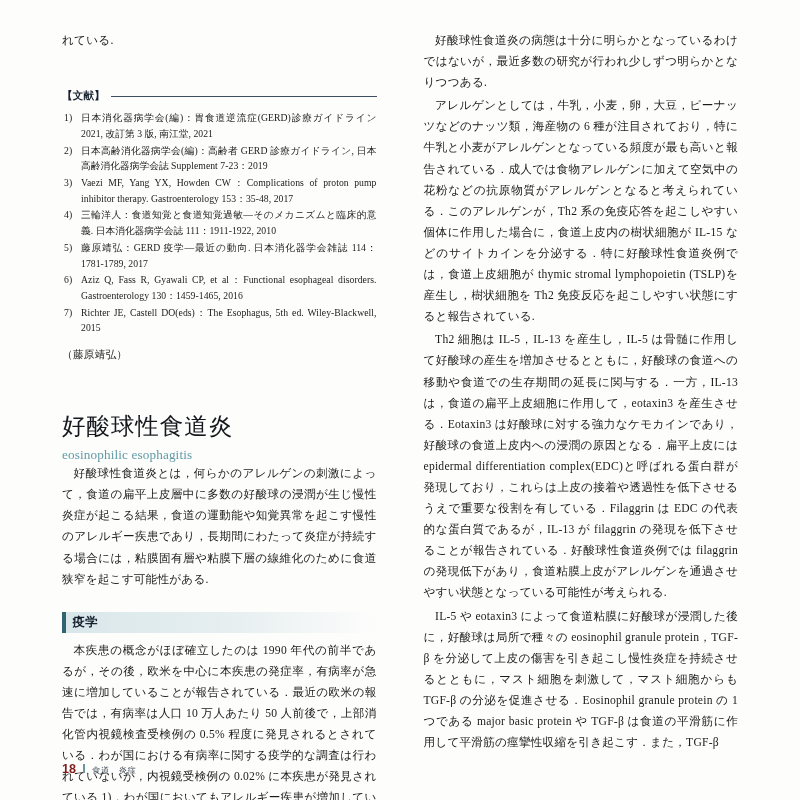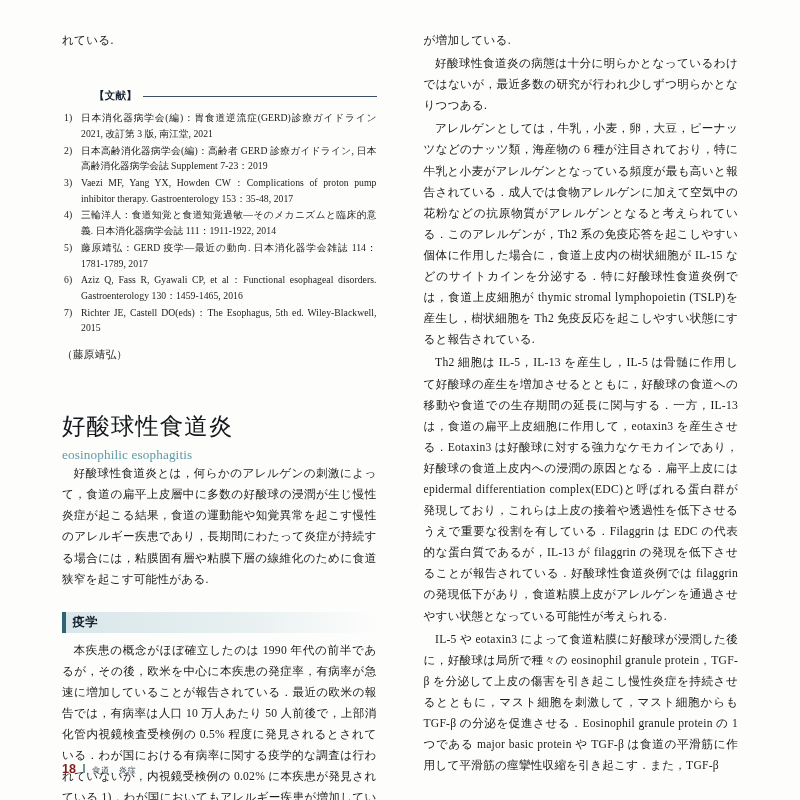--- a/index.html
+++ b/index.html
@@ -46,21 +46,20 @@
   }
   .para.noindent { text-indent: 0; }
 
   
   .ref-header {
     display: flex;
     align-items: center;
     gap: 6px;
     margin-top: 38px;
     margin-bottom: 7px;
-    margin-left: 32px;
   }
   .ref-header-label {
     font-family: "Liberation Sans", "DejaVu Sans", sans-serif;
     font-size: 10.5px;
     font-weight: bold;
     color: #16212e;
     white-space: nowrap;
     letter-spacing: 0.02em;
   }
   .ref-header-rule {
@@ -195,21 +194,21 @@
         <li class="ref-item">
           <span class="ref-num">2)</span>
           <span class="ref-text">日本高齢消化器病学会(編)：高齢者 GERD 診療ガイドライン, 日本高齢消化器病学会誌 Supplement 7-23：2019</span>
         </li>
         <li class="ref-item">
           <span class="ref-num">3)</span>
           <span class="ref-text">Vaezi MF, Yang YX, Howden CW：Complications of proton pump inhibitor therapy. Gastroenterology 153：35-48, 2017</span>
         </li>
         <li class="ref-item">
           <span class="ref-num">4)</span>
-          <span class="ref-text">三輪洋人：食道知覚と食道知覚過敏—そのメカニズムと臨床的意義. 日本消化器病学会誌 111：1911-1922, 2014</span>
+          <span class="ref-text">三輪洋人：食道知覚と食道知覚過敏—そのメカニズムと臨床的意義. 日本消化器病学会誌 111：1911-1922, 2010</span>
         </li>
         <li class="ref-item">
           <span class="ref-num">5)</span>
           <span class="ref-text">藤原靖弘：GERD 疫学—最近の動向. 日本消化器学会雑誌 114：1781-1789, 2017</span>
         </li>
         <li class="ref-item">
           <span class="ref-num">6)</span>
           <span class="ref-text">Aziz Q, Fass R, Gyawali CP, et al：Functional esophageal disorders. Gastroenterology 130：1459-1465, 2016</span>
         </li>
         <li class="ref-item">
@@ -230,21 +229,20 @@
       <div class="section-head">
         <span class="section-head-bar"></span>
         <span class="section-head-label">疫学</span>
       </div>
       <p class="para">本疾患の概念がほぼ確立したのは 1990 年代の前半であるが，その後，欧米を中心に本疾患の発症率，有病率が急速に増加していることが報告されている．最近の欧米の報告では，有病率は人口 10 万人あたり 50 人前後で，上部消化管内視鏡検査受検例の 0.5% 程度に発見されるとされている．わが国における有病率に関する疫学的な調査は行われていないが，内視鏡受検例の 0.02% に本疾患が発見されている 1)．わが国においてもアレルギー疾患が増加していることが報告されており，好酸球性食道炎も報告例</p>
 
     </div>
 
     <div class="col">
 
-      <p class="para noindent">が増加している.</p>
 
 
       <p class="para">好酸球性食道炎の病態は十分に明らかとなっているわけではないが，最近多数の研究が行われ少しずつ明らかとなりつつある.</p>
       <p class="para">アレルゲンとしては，牛乳，小麦，卵，大豆，ピーナッツなどのナッツ類，海産物の 6 種が注目されており，特に牛乳と小麦がアレルゲンとなっている頻度が最も高いと報告されている．成人では食物アレルゲンに加えて空気中の花粉などの抗原物質がアレルゲンとなると考えられている．このアレルゲンが，Th2 系の免疫応答を起こしやすい個体に作用した場合に，食道上皮内の樹状細胞が IL-15 などのサイトカインを分泌する．特に好酸球性食道炎例では，食道上皮細胞が thymic stromal lymphopoietin (TSLP)を産生し，樹状細胞を Th2 免疫反応を起こしやすい状態にすると報告されている.</p>
       <p class="para">Th2 細胞は IL-5，IL-13 を産生し，IL-5 は骨髄に作用して好酸球の産生を増加させるとともに，好酸球の食道への移動や食道での生存期間の延長に関与する．一方，IL-13 は，食道の扁平上皮細胞に作用して，eotaxin3 を産生させる．Eotaxin3 は好酸球に対する強力なケモカインであり，好酸球の食道上皮内への浸潤の原因となる．扁平上皮には epidermal differentiation complex(EDC)と呼ばれる蛋白群が発現しており，これらは上皮の接着や透過性を低下させるうえで重要な役割を有している．Filaggrin は EDC の代表的な蛋白質であるが，IL-13 が filaggrin の発現を低下させることが報告されている．好酸球性食道炎例では filaggrin の発現低下があり，食道粘膜上皮がアレルゲンを通過させやすい状態となっている可能性が考えられる.</p>
       <p class="para">IL-5 や eotaxin3 によって食道粘膜に好酸球が浸潤した後に，好酸球は局所で種々の eosinophil granule protein，TGF-β を分泌して上皮の傷害を引き起こし慢性炎症を持続させるとともに，マスト細胞を刺激して，マスト細胞からも TGF-β の分泌を促進させる．Eosinophil granule protein の 1 つである major basic protein や TGF-β は食道の平滑筋に作用して平滑筋の痙攣性収縮を引き起こす．また，TGF-β</p>
 
     </div>
   </div>
 

